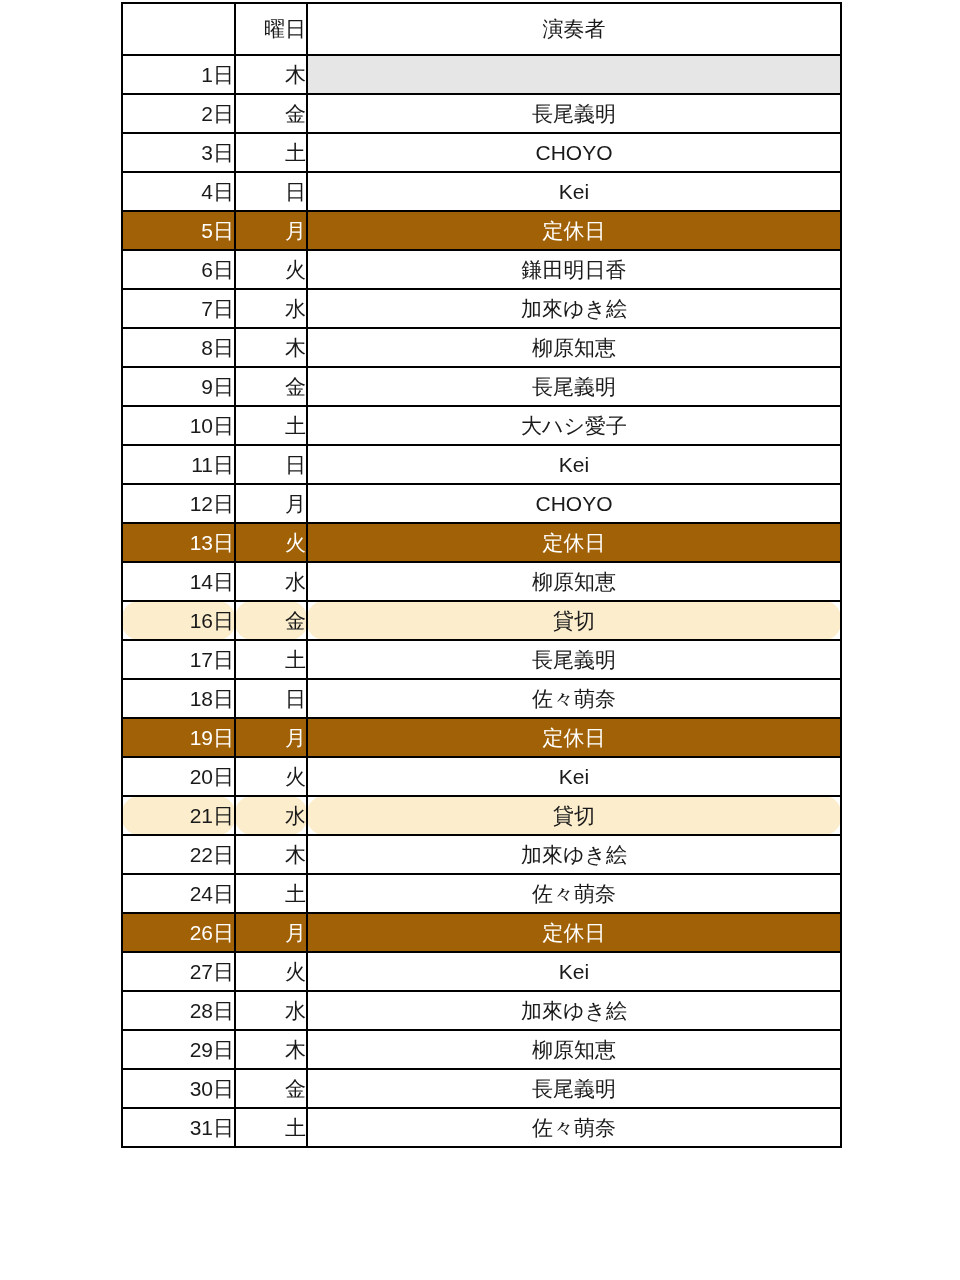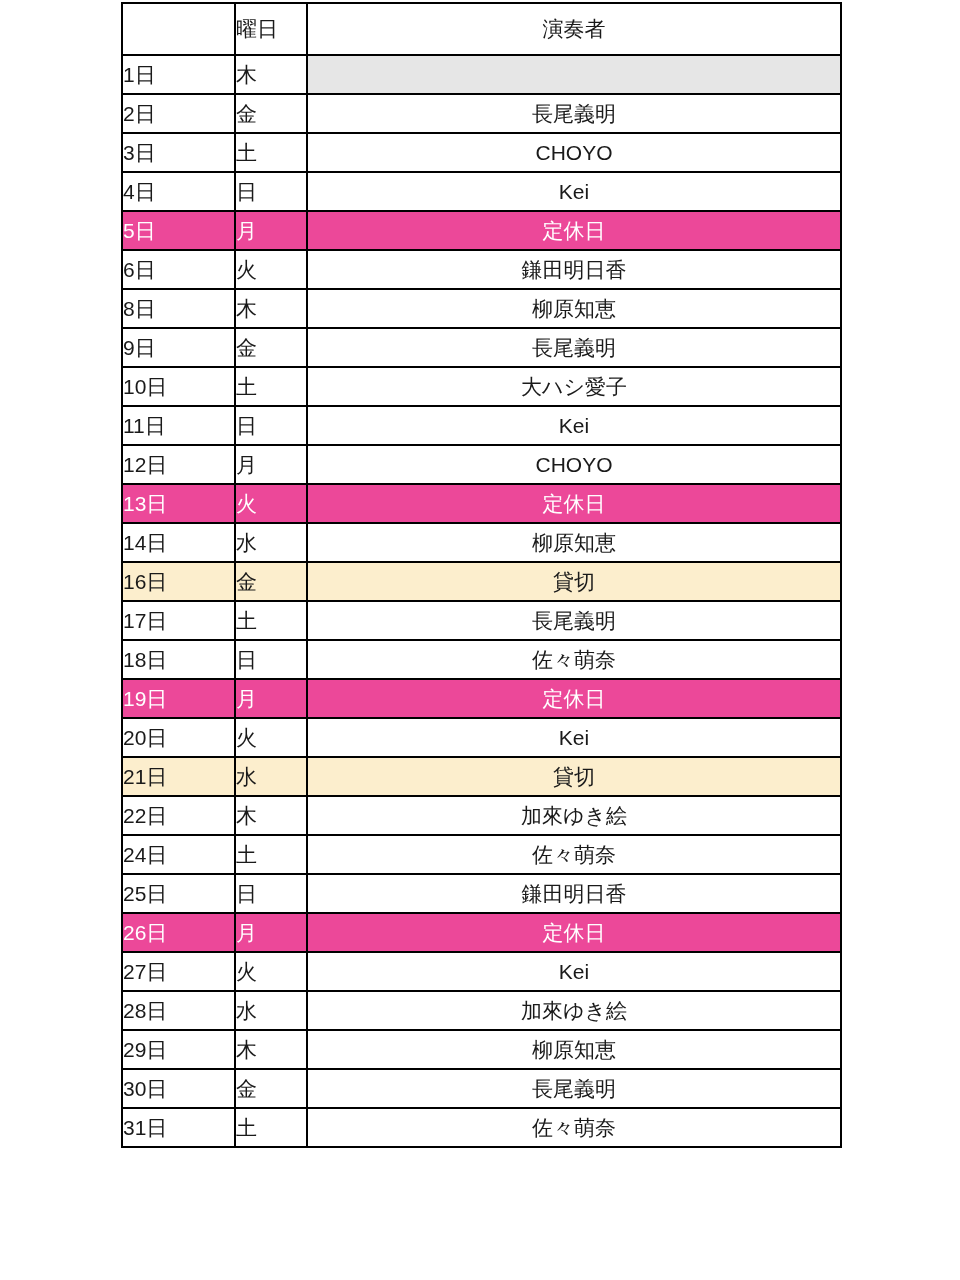--- a/index.html
+++ b/index.html
@@ -36,44 +36,45 @@
     height: 37px;
     padding: 0;
     font-weight: normal;
     font-size: 21px;
     color: #1a1a1a;
     line-height: 1.1;
     overflow: hidden;
     white-space: nowrap;
   }
   td.day, th.day {
-    text-align: left;
+    text-align: right;
     padding-left: 7px;
     font-size: 21px;
   }
   td.week, th.week {
-    text-align: left;
+    text-align: right;
     padding-left: 7px;
     font-size: 21px;
   }
   td.perf, th.perf {
     text-align: center;
     font-size: 22px;
   }
   tr.head td, tr.head th {
     height: 50px;
   }
   
   tr.state-closed td {
-    background: #ec4899;
+    background: #a16207;
     color: #ffffff;
   }
   tr.state-private td {
     background: #fceecd;
     color: #1a1a1a;
+    border-radius: 17px;
   }
   tr.state-empty td.perf {
     background: #e6e6e6;
   }
   tr.state-normal td {
     background: #ffffff;
   }
   tr.head td {
     background: #ffffff;
   }
@@ -118,20 +119,25 @@
           <td class="day">5日</td>
           <td class="week">月</td>
           <td class="perf">定休日</td>
         </tr>
         <tr class="state-normal">
           <td class="day">6日</td>
           <td class="week">火</td>
           <td class="perf">鎌田明日香</td>
         </tr>
         <tr class="state-normal">
+          <td class="day">7日</td>
+          <td class="week">水</td>
+          <td class="perf">加來ゆき絵</td>
+        </tr>
+        <tr class="state-normal">
           <td class="day">8日</td>
           <td class="week">木</td>
           <td class="perf">柳原知恵</td>
         </tr>
         <tr class="state-normal">
           <td class="day">9日</td>
           <td class="week">金</td>
           <td class="perf">長尾義明</td>
         </tr>
         <tr class="state-normal">
@@ -191,25 +197,20 @@
         </tr>
         <tr class="state-normal">
           <td class="day">22日</td>
           <td class="week">木</td>
           <td class="perf">加來ゆき絵</td>
         </tr>
         <tr class="state-normal">
           <td class="day">24日</td>
           <td class="week">土</td>
           <td class="perf">佐々萌奈</td>
-        </tr>
-        <tr class="state-normal">
-          <td class="day">25日</td>
-          <td class="week">日</td>
-          <td class="perf">鎌田明日香</td>
         </tr>
         <tr class="state-closed">
           <td class="day">26日</td>
           <td class="week">月</td>
           <td class="perf">定休日</td>
         </tr>
         <tr class="state-normal">
           <td class="day">27日</td>
           <td class="week">火</td>
           <td class="perf">Kei</td>

